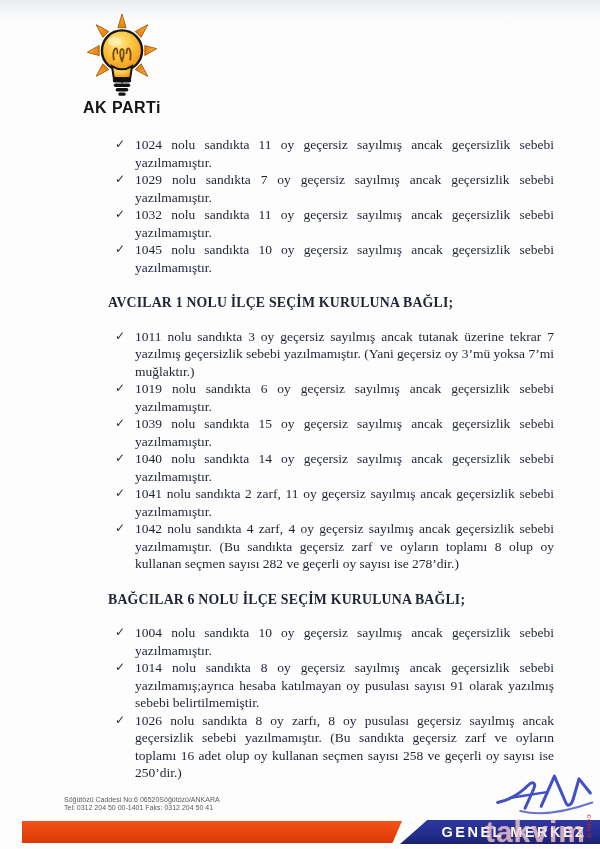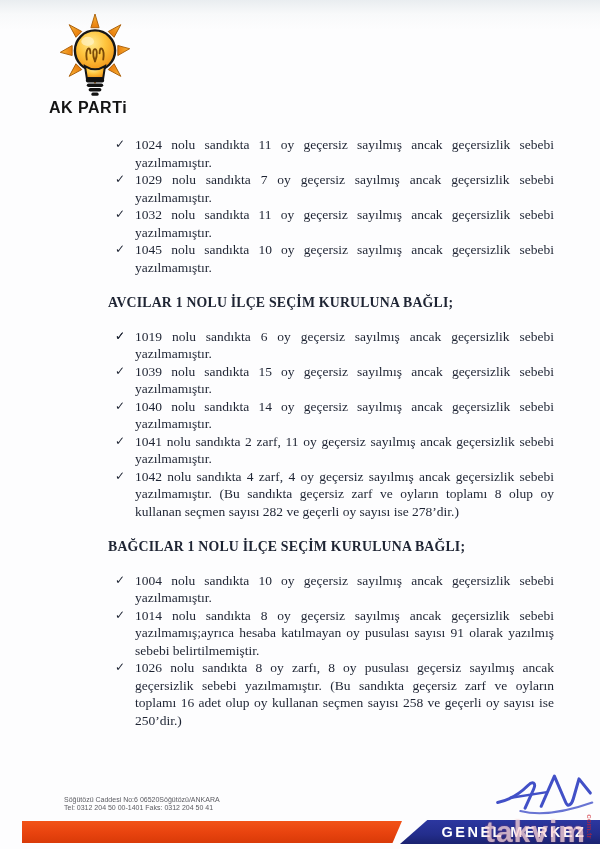--- a/index.html
+++ b/index.html
@@ -13,21 +13,21 @@
   .page{
     position:relative;
     width:600px;height:849px;
     margin:0 auto;
     background:linear-gradient(#e9edf0 0px,#f8f9fa 14px,#fdfdfe 30px,#fdfdfe 100%);
     overflow:hidden;
     font-family:"Liberation Serif", serif;
     color:var(--ink);
   }
   
-  .logo{position:absolute;left:49px;top:14px;width:92px;}
+  .logo{position:absolute;left:76px;top:14px;width:92px;text-align:center;}
   .logo svg{display:block;margin:0 auto;}
   .brand-name{
     font-family:"Liberation Sans", sans-serif;
     font-weight:bold;font-size:16px;letter-spacing:.5px;color:#141414;
     margin-top:1px;
   }
   
   .doc-body{
     position:absolute;left:108px;top:136px;width:446px;
     font-size:13.5px;line-height:17.5px;text-align:justify;
@@ -169,20 +169,21 @@
       <span>1045 nolu sandıkta 10 oy geçersiz sayılmış ancak geçersizlik sebebi yazılmamıştır.</span>
     </li>
   </ul>
     </section>
 
     <section>
       <h2 class="section-heading">AVCILAR 1 NOLU İLÇE SEÇİM KURULUNA BAĞLI;</h2>
       <ul class="bullets">
     <li>
       <span class="check">✓</span>
+      <span>1011 nolu sandıkta 3 oy geçersiz sayılmış ancak tutanak üzerine tekrar 7 yazılmış geçersizlik sebebi yazılmamıştır. (Yani geçersiz oy 3’mü yoksa 7’mi muğlaktır.)</span>
     </li>
 
     <li>
       <span class="check">✓</span>
       <span>1019 nolu sandıkta 6 oy geçersiz sayılmış ancak geçersizlik sebebi yazılmamıştır.</span>
     </li>
 
     <li>
       <span class="check">✓</span>
       <span>1039 nolu sandıkta 15 oy geçersiz sayılmış ancak geçersizlik sebebi yazılmamıştır.</span>
@@ -199,21 +200,21 @@
     </li>
 
     <li>
       <span class="check">✓</span>
       <span>1042 nolu sandıkta 4 zarf, 4 oy geçersiz sayılmış ancak geçersizlik sebebi yazılmamıştır. (Bu sandıkta geçersiz zarf ve oyların toplamı 8 olup oy kullanan seçmen sayısı 282 ve geçerli oy sayısı ise 278’dir.)</span>
     </li>
   </ul>
     </section>
 
     <section>
-      <h2 class="section-heading">BAĞCILAR 1 NOLU İLÇE SEÇİM KURULUNA BAĞLI;</h2>
+      <h2 class="section-heading">BAĞCILAR 6 NOLU İLÇE SEÇİM KURULUNA BAĞLI;</h2>
       <ul class="bullets">
     <li>
       <span class="check">✓</span>
       <span>1004 nolu sandıkta 10 oy geçersiz sayılmış ancak geçersizlik sebebi yazılmamıştır.</span>
     </li>
 
     <li>
       <span class="check">✓</span>
       <span>1014 nolu sandıkta 8 oy geçersiz sayılmış ancak geçersizlik sebebi yazılmamış;ayrıca hesaba katılmayan oy pusulası sayısı 91 olarak yazılmış sebebi belirtilmemiştir.</span>
     </li>

